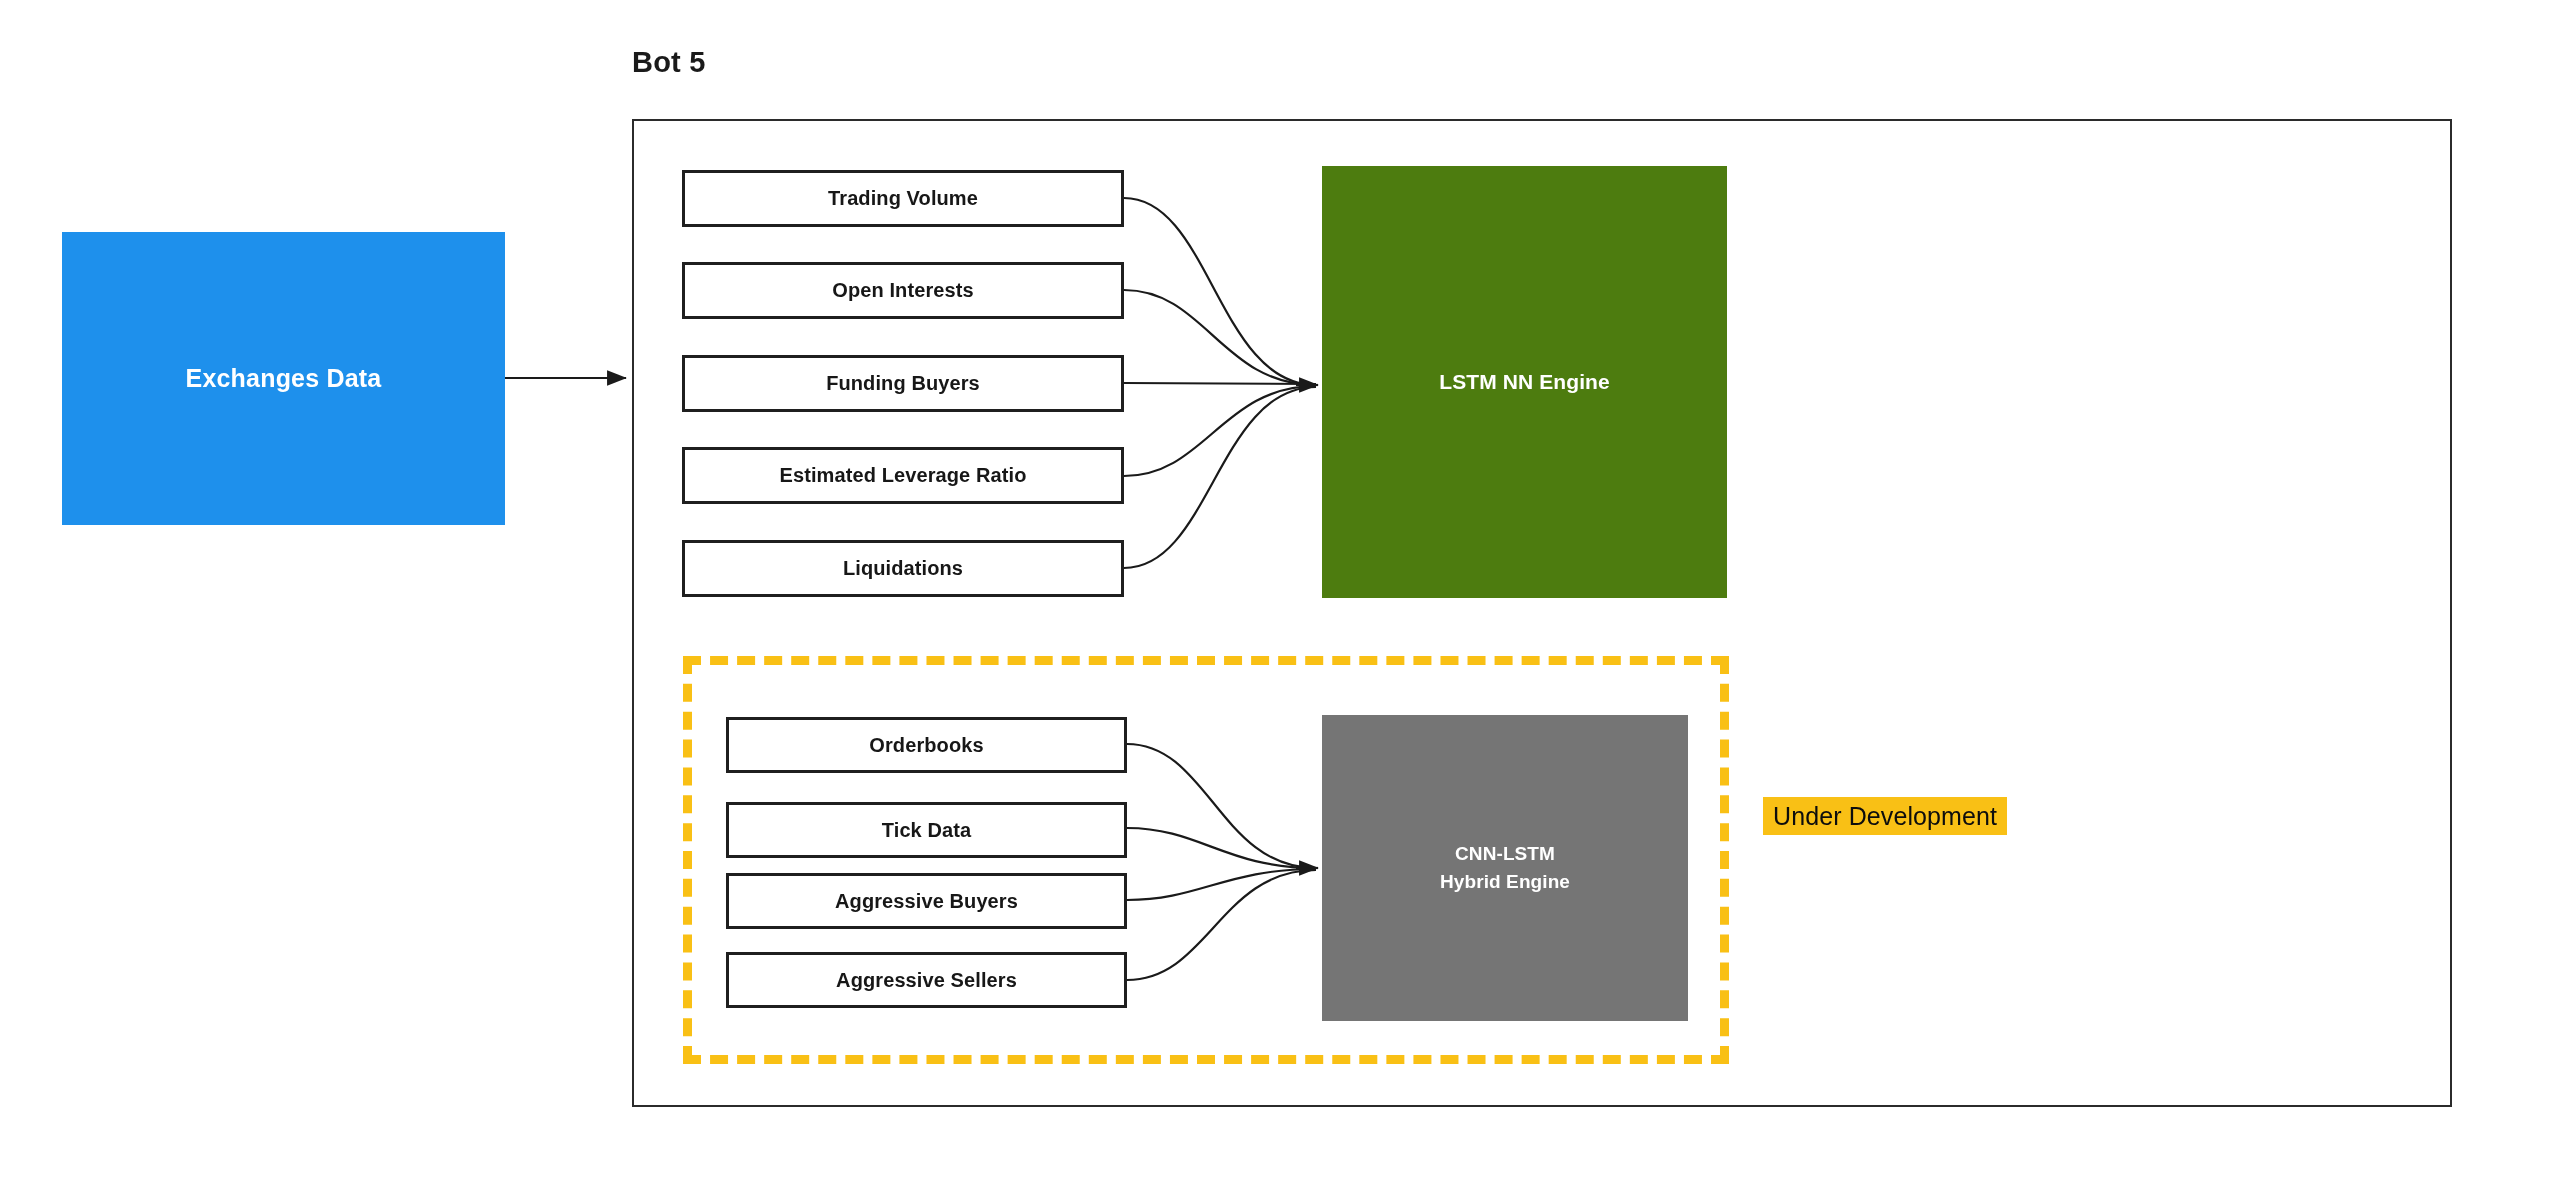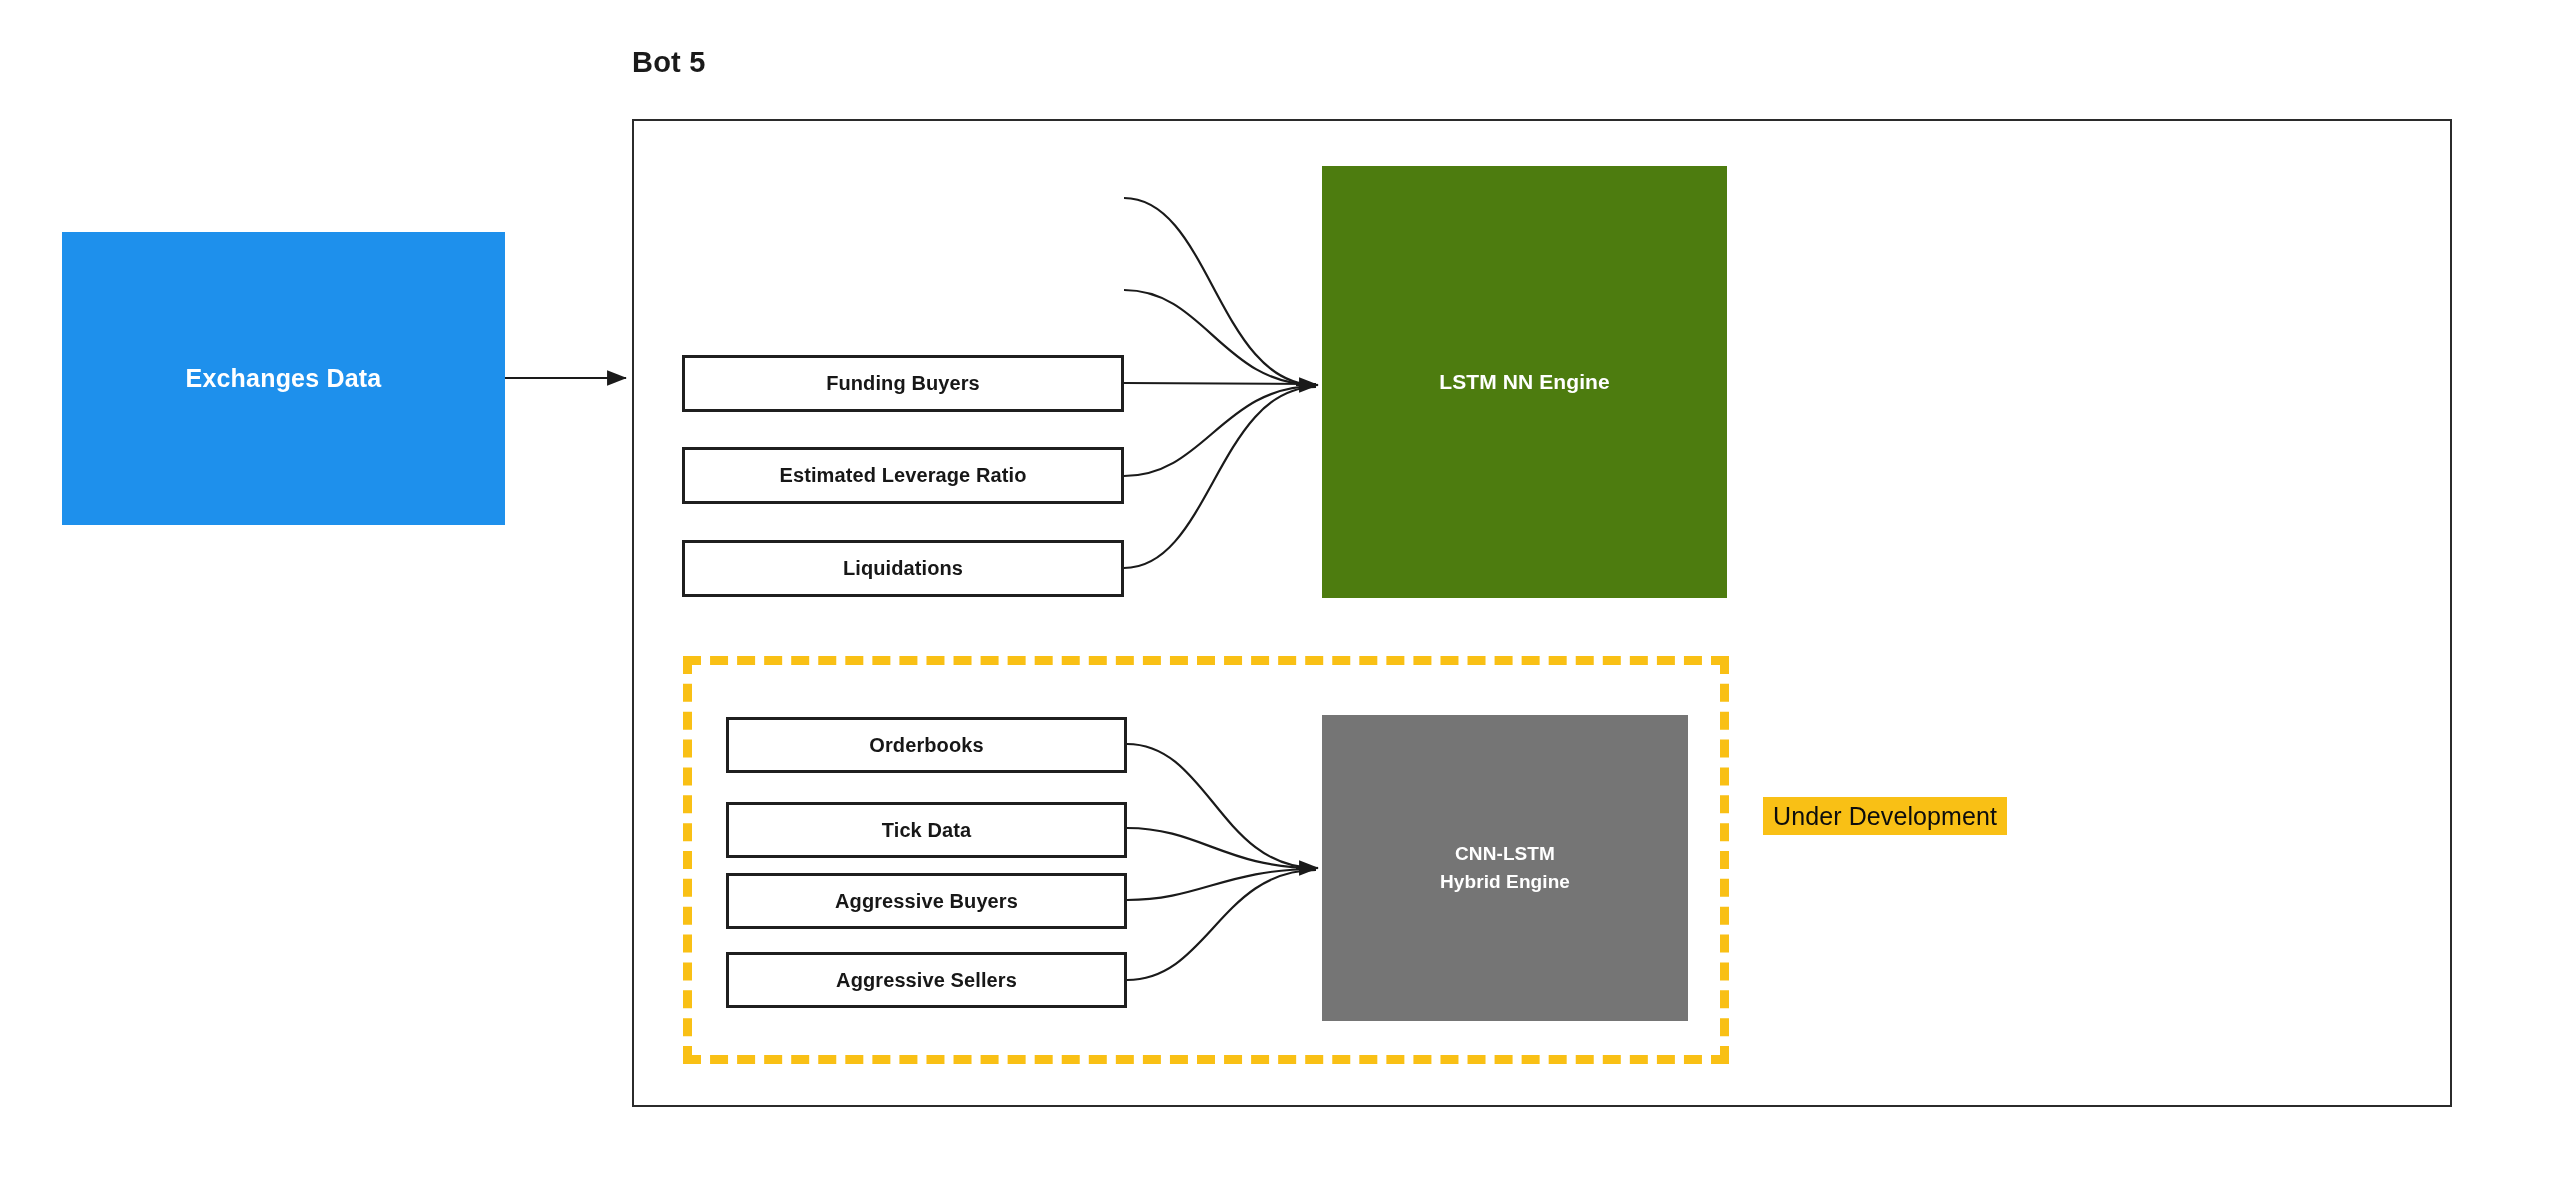--- a/index.html
+++ b/index.html
@@ -191,20 +191,26 @@
   <div id="diagram-title">Bot 5</div>
 
   <div id="source-box">
     <span class="source-label">Exchanges Data</span>
   </div>
 
   <div id="bot-container"></div>
 
   <div id="dev-region"></div>
 
+  <div class="feature-box top-feature tf0">
+    <span class="feature-label">Trading Volume</span>
+  </div>
+  <div class="feature-box top-feature tf1">
+    <span class="feature-label">Open Interests</span>
+  </div>
   <div class="feature-box top-feature tf2">
     <span class="feature-label">Funding Buyers</span>
   </div>
   <div class="feature-box top-feature tf3">
     <span class="feature-label">Estimated Leverage Ratio</span>
   </div>
   <div class="feature-box top-feature tf4">
     <span class="feature-label">Liquidations</span>
   </div>
 

